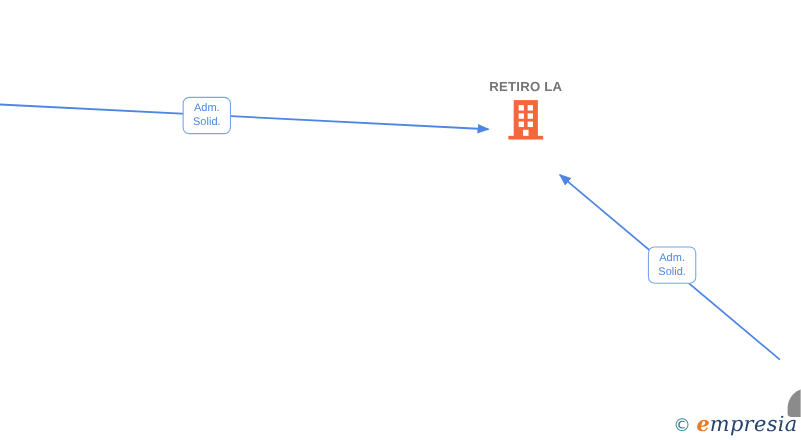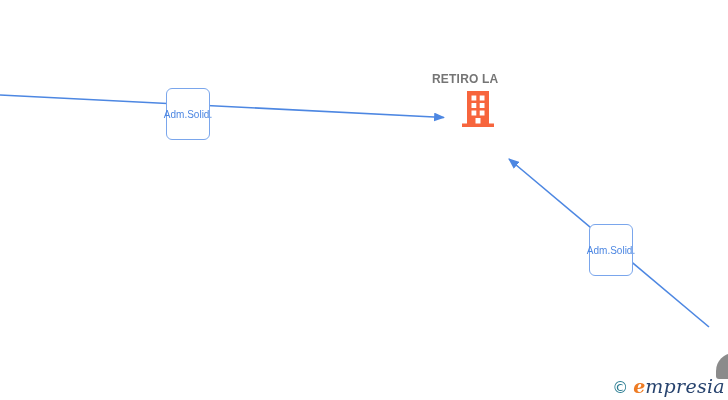--- a/index.html
+++ b/index.html
@@ -23,42 +23,43 @@
   svg.edges line {
     stroke: var(--edge_blue, #4d87e2);
     stroke-width: 1.6;
   }
   svg.edges .arrowhead {
     fill: var(--edge_blue, #4d87e2);
   }
   .edge-label {
     position: absolute;
     width: 44px;
-    height: 52px;
+    height: 34px;
     box-sizing: border-box;
     background: #ffffff;
     border: 1.5px solid var(--box_border_blue, #7aa6ec);
     border-radius: 6px;
     display: flex;
-    flex-direction: row;
+    flex-direction: column;
     justify-content: center;
     align-items: center;
     font-size: 10px;
     line-height: 13px;
     color: var(--label_blue, #4d87e2);
   }
   .edge-label span { white-space: pre; }
   #edge-label-1 { left: 166px; top: 88px; }
   #edge-label-2 { left: 589px; top: 224px; }
 
   .company-node {
     position: absolute;
     left: 432px;
     top: 71px;
     width: 92px;
+    text-align: center;
     cursor: pointer;
   }
   .company-name {
     font-size: 12px;
     font-weight: bold;
     line-height: 16px;
     color: var(--node_text_gray, #757575);
     letter-spacing: 0.2px;
   }
   .company-name span { display: block; white-space: pre; }

